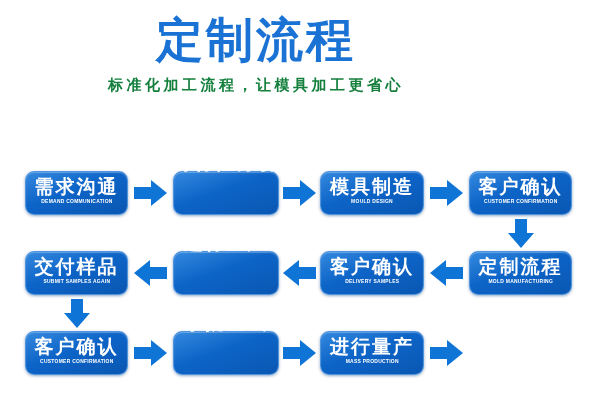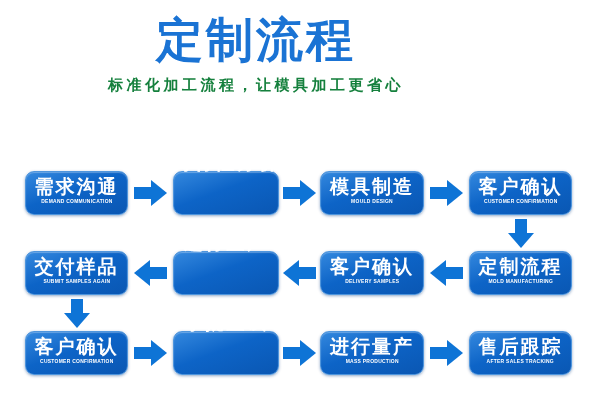--- a/index.html
+++ b/index.html
@@ -141,18 +141,14 @@
       <div class="head-right"></div>
     </div>
   <div class="box r5 c5">
     <div class="zh">进行量产</div>
     <div class="en">MASS PRODUCTION</div>
   </div>
   <div class="harrow r5 c6">
       <div class="stem"></div>
       <div class="head-right"></div>
     </div>
-  <div class="box r5 c7">
-    <div class="zh">售后跟踪</div>
-    <div class="en">AFTER SALES TRACKING</div>
-  </div>
 
 </div>
 
 </body></html>

